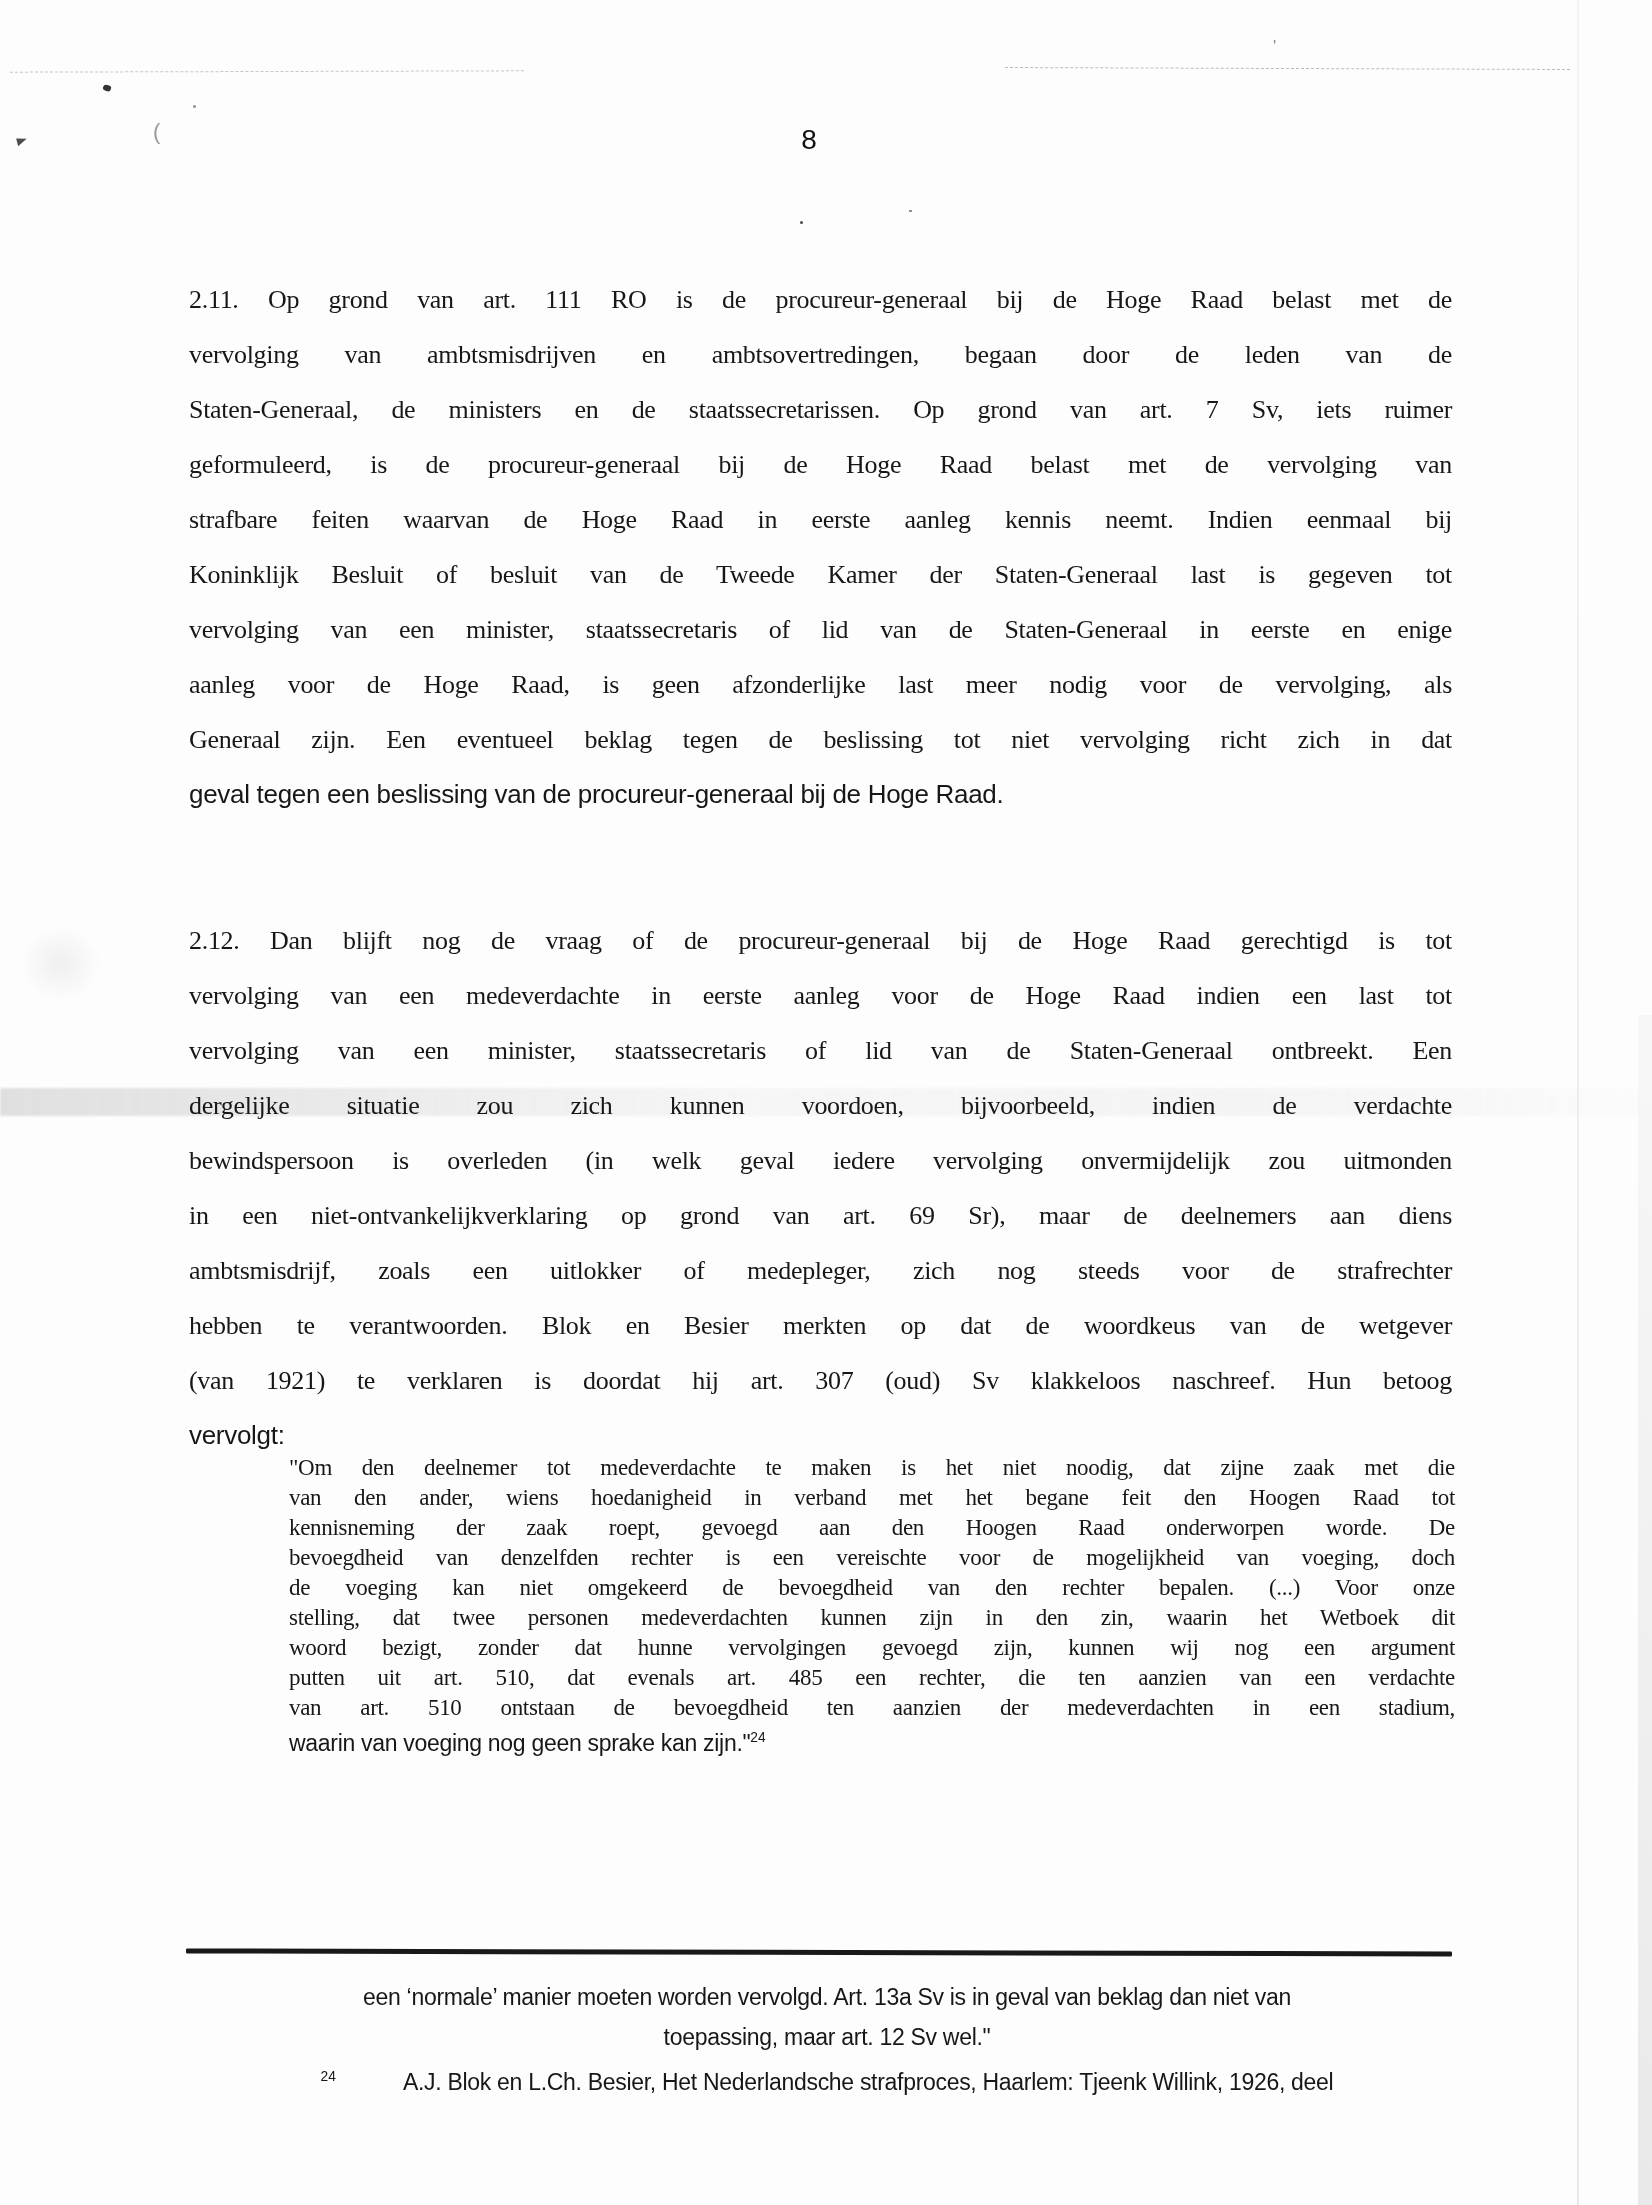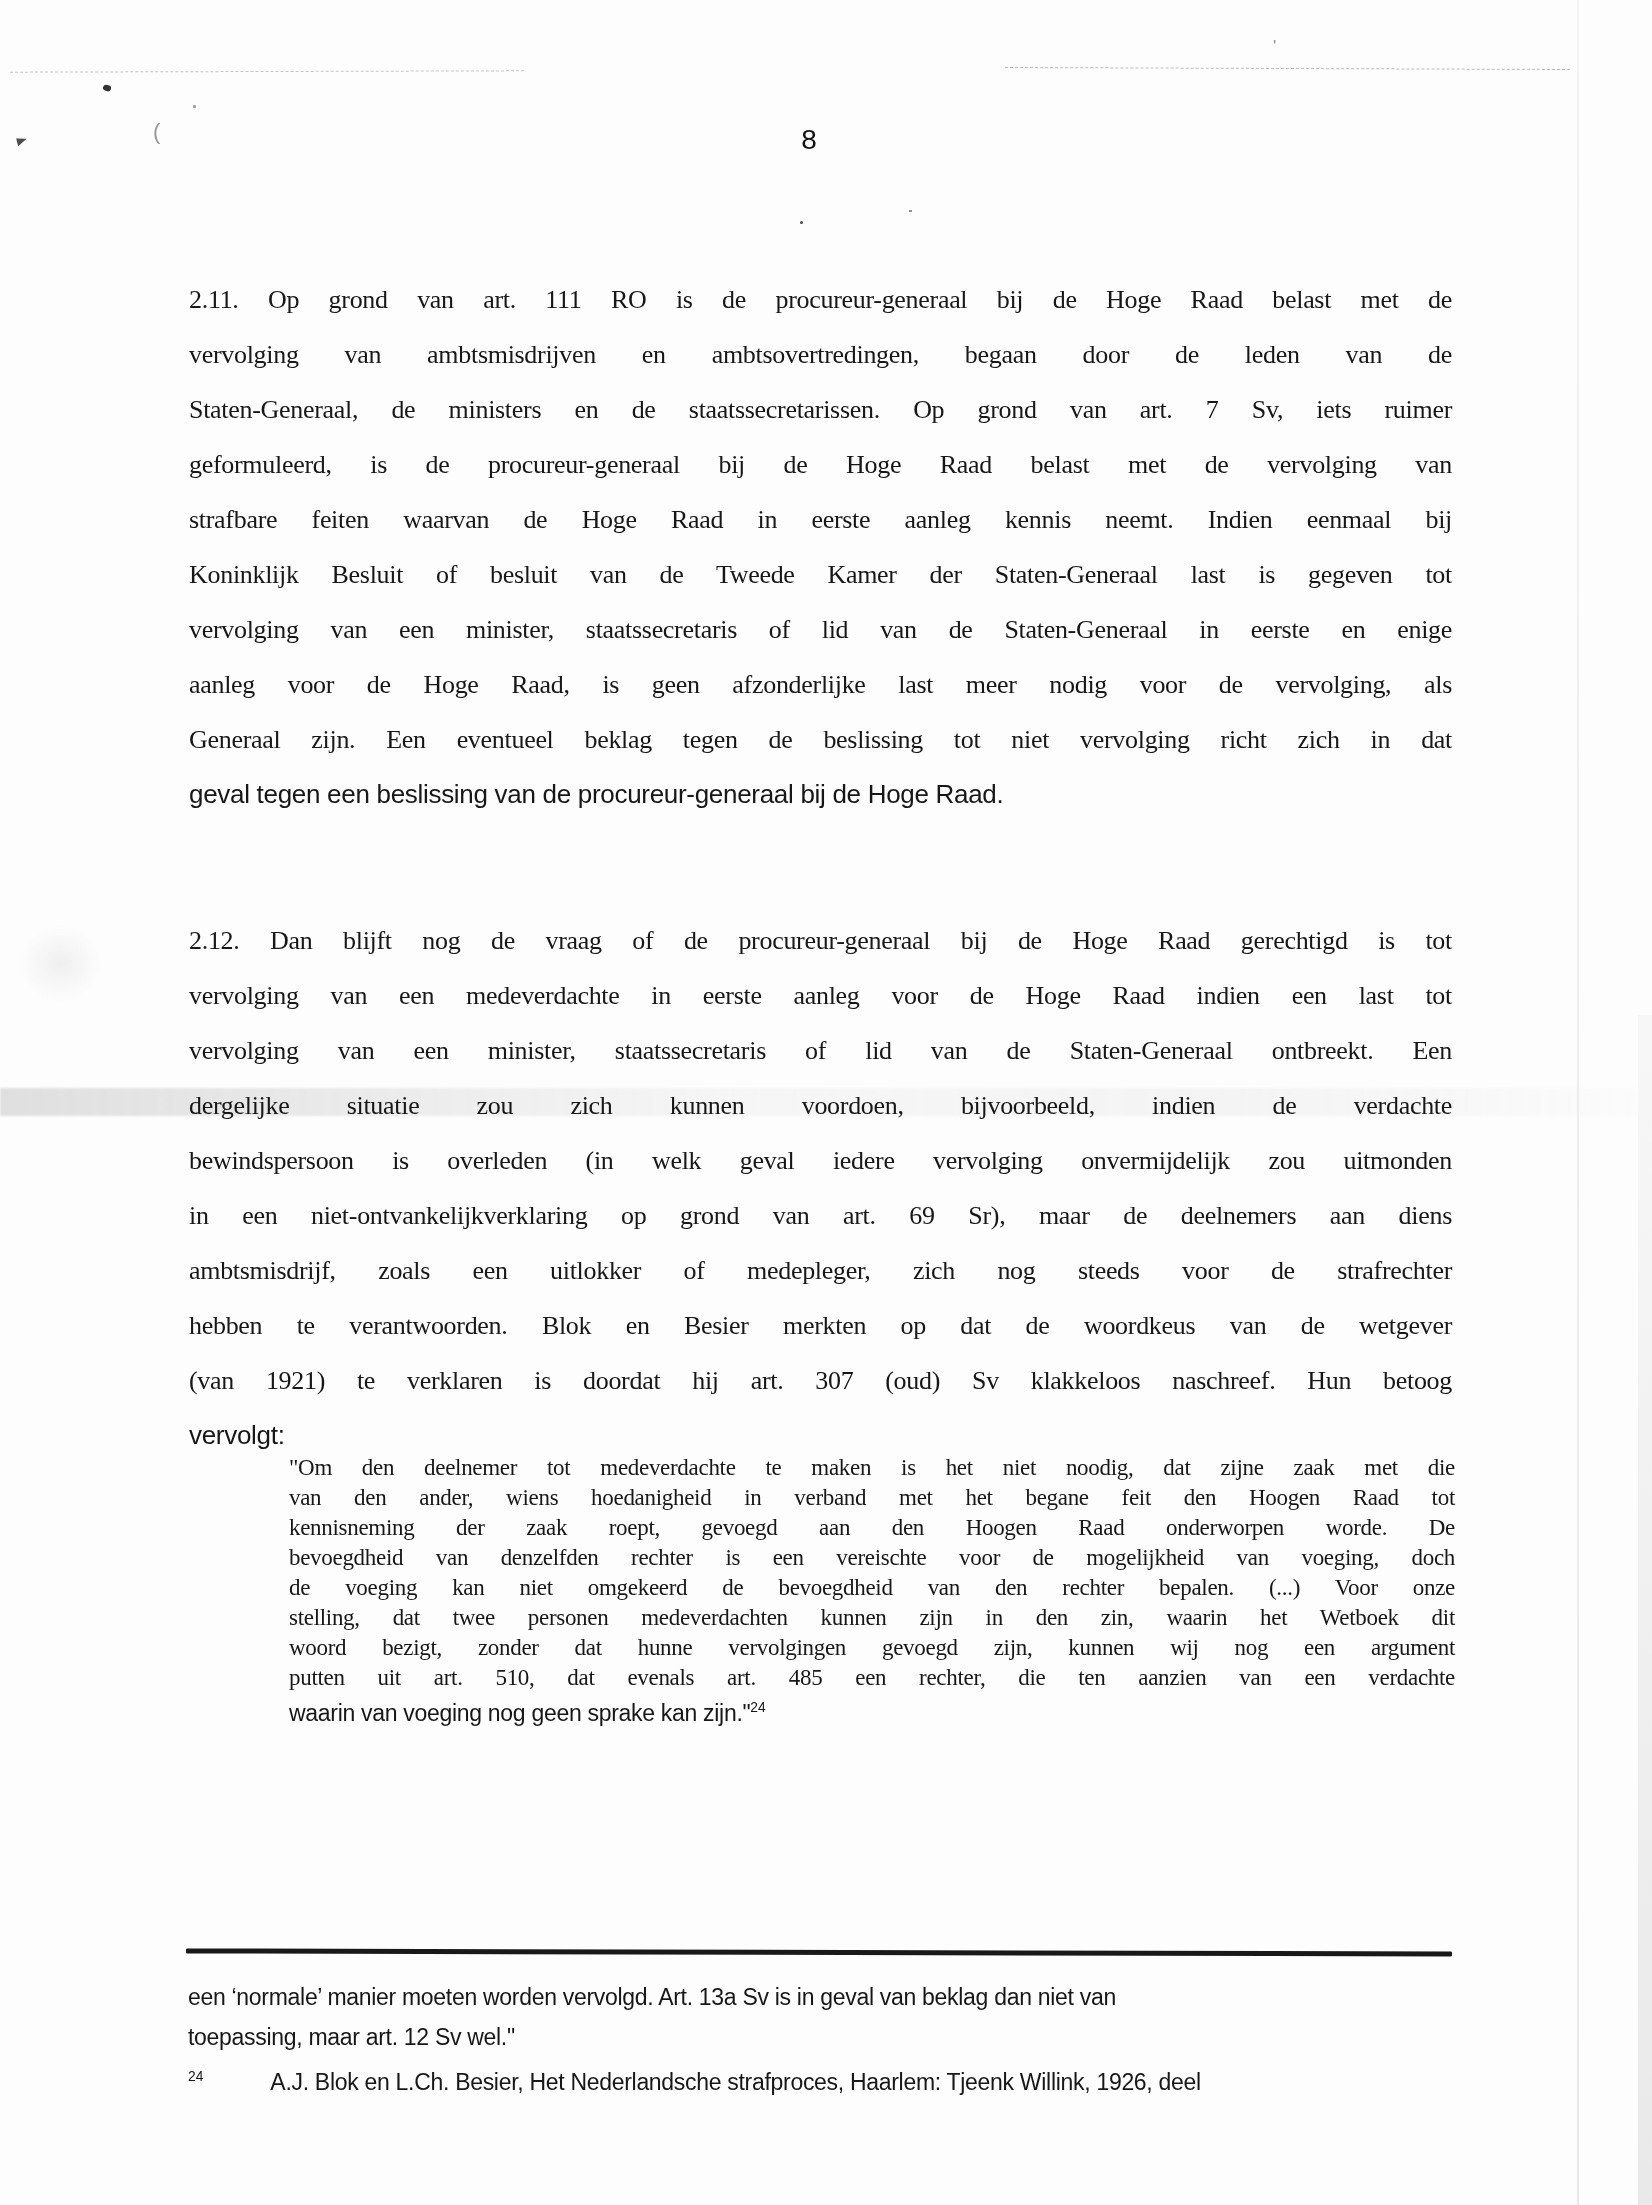--- a/index.html
+++ b/index.html
@@ -12,21 +12,21 @@
     color:#171717;
   }
   .pagenum{
     position:absolute;left:777px;top:124px;width:64px;
     font-size:28px;text-align:center;color:#111;
   }
   .textblock{position:absolute;}
   .p211{left:189px;top:272px;width:1263px;font-size:26px;line-height:55px;letter-spacing:-0.3px;}
   .p212{left:189px;top:913px;width:1263px;font-size:26px;line-height:55px;letter-spacing:-0.3px;}
   .quote{left:289px;top:1453px;width:1166px;font-size:23px;line-height:30px;letter-spacing:-0.3px;}
-  .footnotes{left:188px;top:1977px;width:1278px;font-size:23px;line-height:40px;letter-spacing:-0.3px;}
+  .footnotes{left:188px;top:1977px;width:1278px;font-size:23px;line-height:40px;letter-spacing:-0.3px;text-align:center;}
   .tline{white-space:normal;}
   .just{text-align:justify;text-align-last:justify;font-family:Liberation Serif, serif;}
   sup{font-size:0.60em;vertical-align:super;letter-spacing:0;}
   .tab{display:inline-block;width:67px;}
   .rule{
     position:absolute;left:186px;top:1950px;width:1266px;height:4.5px;
     background:#191919;transform:rotate(0.14deg);border-radius:1.3px;
   }
   
   .art{position:absolute;}
@@ -95,20 +95,21 @@
 
   <div class="textblock quote">
       <div class="tline just">"Om den deelnemer tot medeverdachte te maken is het niet noodig, dat zijne zaak met die</div>
       <div class="tline just">van den ander, wiens hoedanigheid in verband met het begane feit den Hoogen Raad tot</div>
       <div class="tline just">kennisneming der zaak roept, gevoegd aan den Hoogen Raad onderworpen worde. De</div>
       <div class="tline just">bevoegdheid van denzelfden rechter is een vereischte voor de mogelijkheid van voeging, doch</div>
       <div class="tline just">de voeging kan niet omgekeerd de bevoegdheid van den rechter bepalen. (...) Voor onze</div>
       <div class="tline just">stelling, dat twee personen medeverdachten kunnen zijn in den zin, waarin het Wetboek dit</div>
       <div class="tline just">woord bezigt, zonder dat hunne vervolgingen gevoegd zijn, kunnen wij nog een argument</div>
       <div class="tline just">putten uit art. 510, dat evenals art. 485 een rechter, die ten aanzien van een verdachte</div>
+      <div class="tline just">van art. 510 ontstaan de bevoegdheid ten aanzien der medeverdachten in een stadium,</div>
       <div class="tline">waarin van voeging nog geen sprake kan zijn."<sup>24</sup></div>
     </div>
 
   <div class="rule"></div>
 
   <div class="textblock footnotes">
       <div class="tline">een ‘normale’ manier moeten worden vervolgd. Art. 13a Sv is in geval van beklag dan niet van</div>
       <div class="tline">toepassing, maar art. 12 Sv wel."</div>
       <div class="tline"><sup>24</sup><span class="tab"></span>A.J. Blok en L.Ch. Besier, Het Nederlandsche strafproces, Haarlem: Tjeenk Willink, 1926, deel</div>
     </div>

